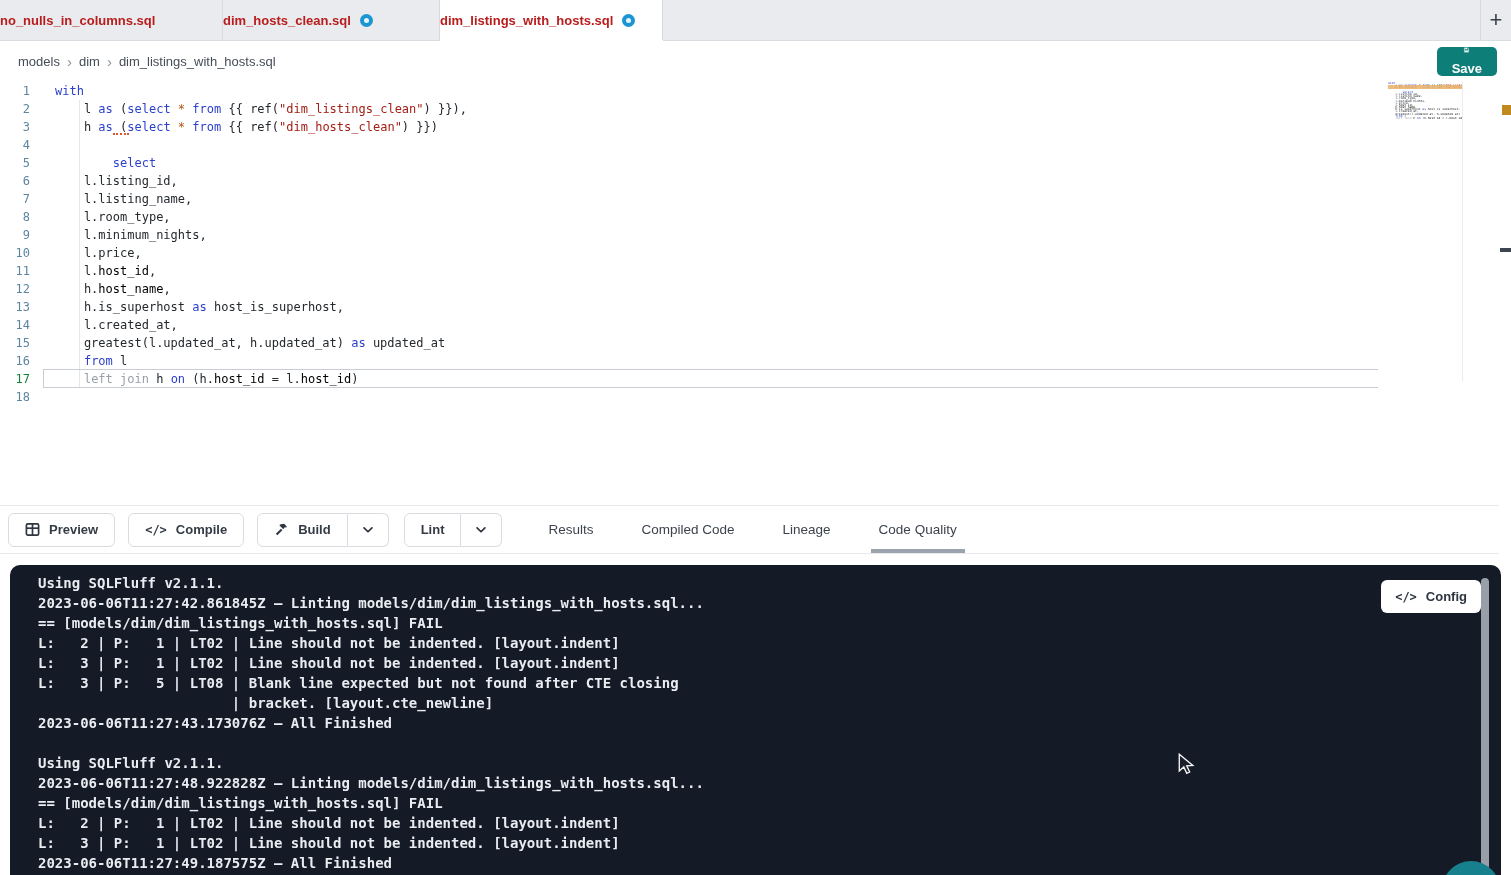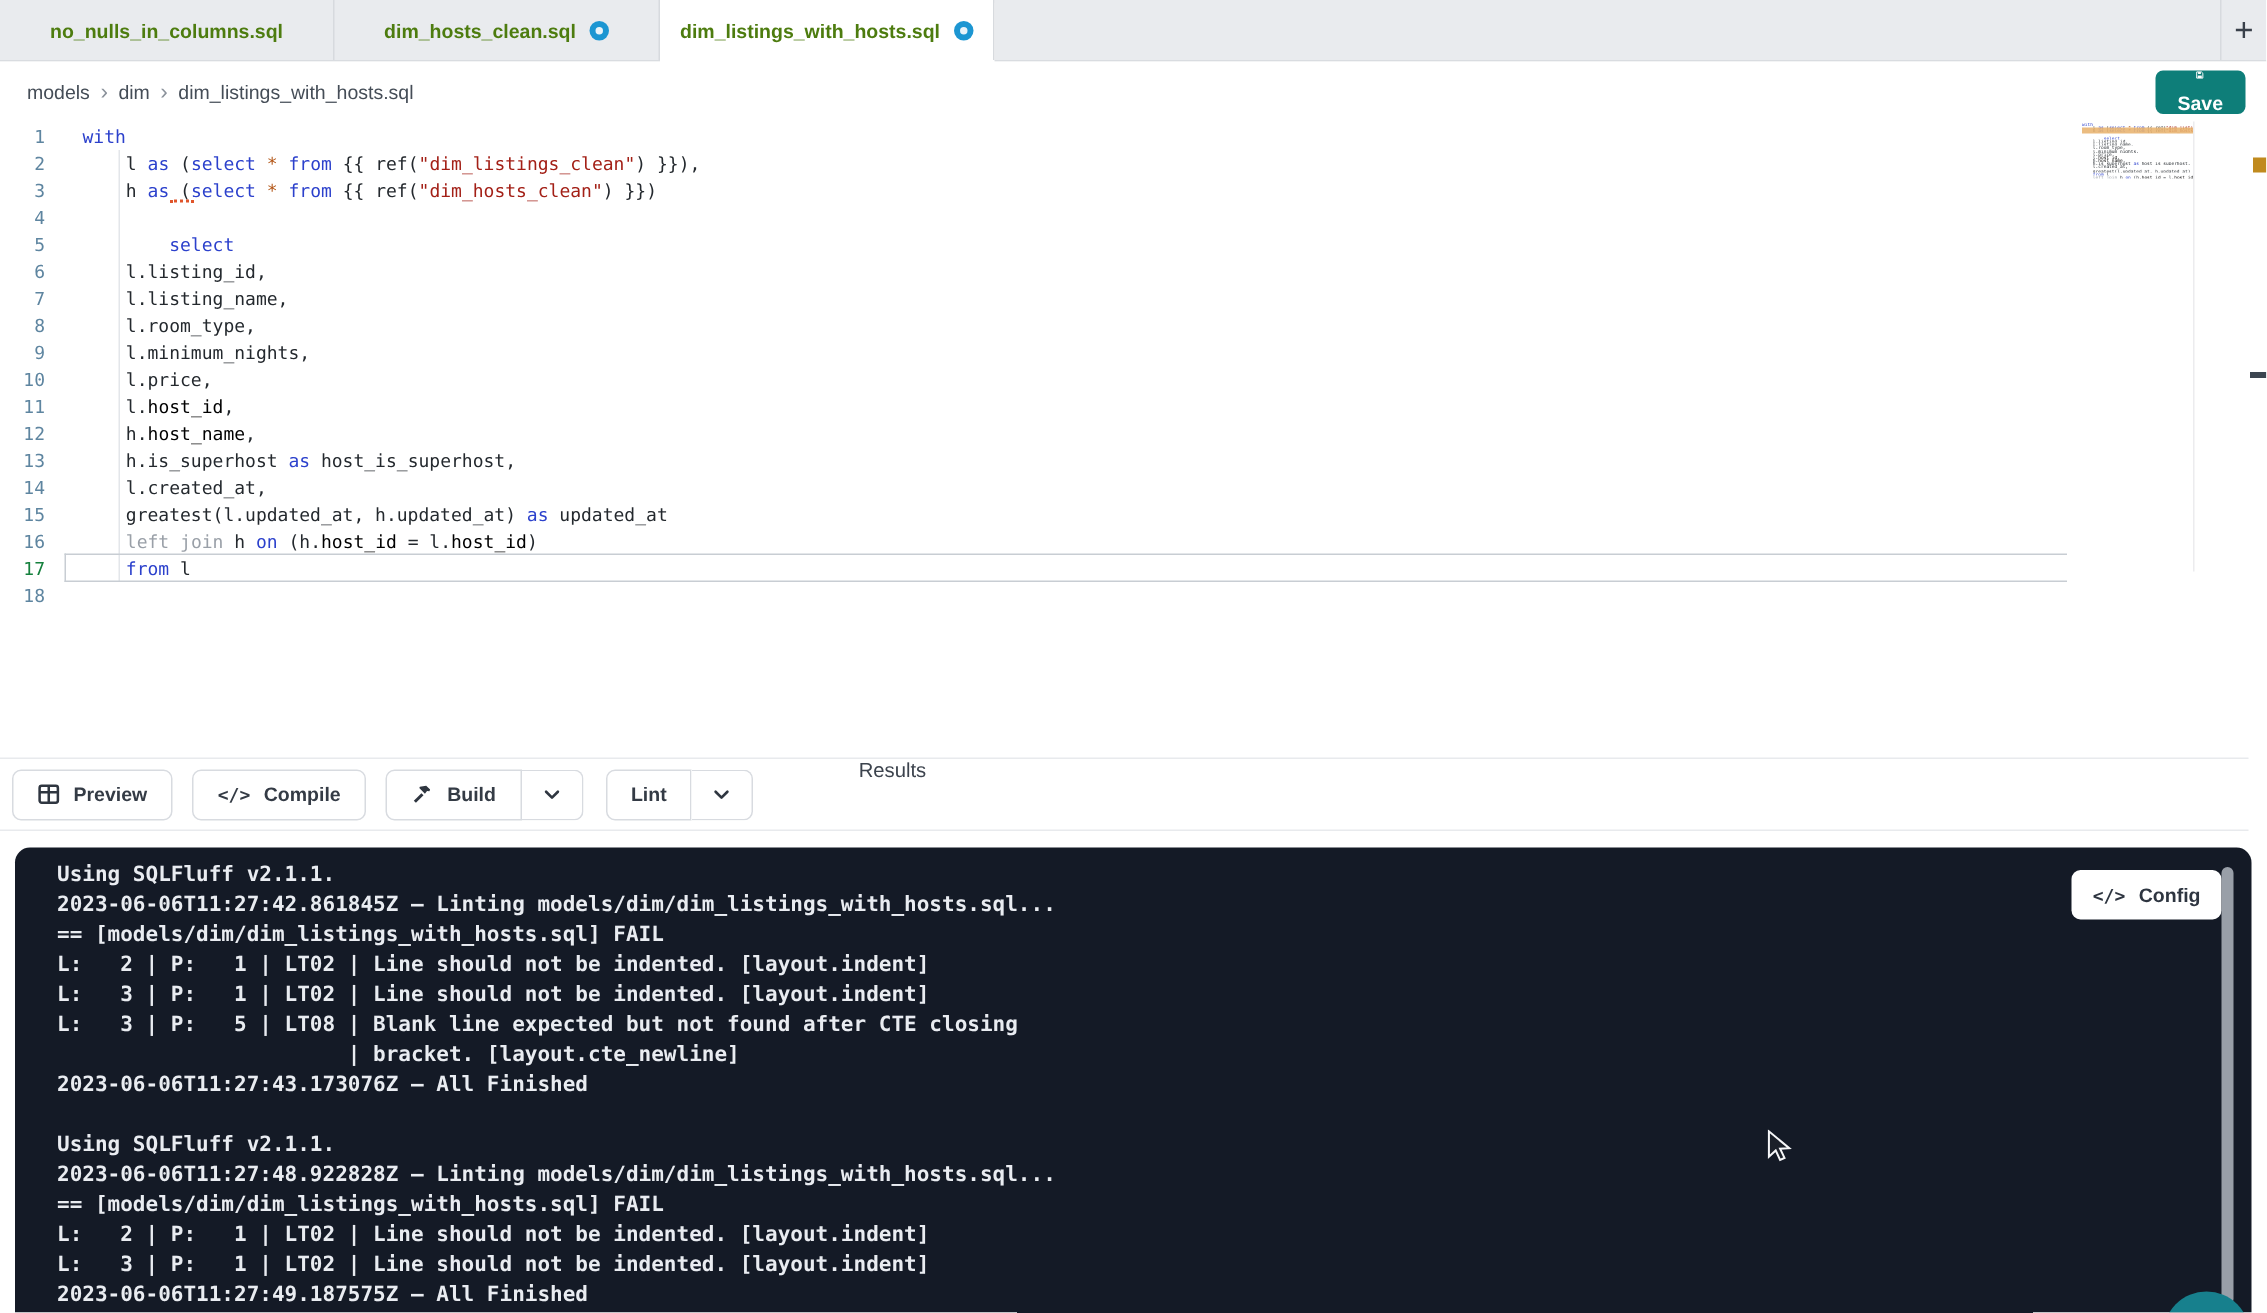--- a/index.html
+++ b/index.html
@@ -2,22 +2,22 @@
 <html><head>
 <meta charset="utf-8">
 <style>
   * { margin:0; padding:0; box-sizing:border-box; }
   body { font-family:"Liberation Sans", sans-serif; }
   .screen { position:relative; width:1511px; height:875px; background:#fff; overflow:hidden; }
 
   
   .tabbar { position:absolute; top:0; left:0; right:0; height:41px; background:#e9ebee;
             border-bottom:1px solid #d9dce0; display:flex; }
-  .tab { position:relative; display:flex; align-items:center; justify-content:center; gap:9px;
-         border-right:1px solid #d7dade; font-size:13px; font-weight:700; color:#4d7c0f; cursor:pointer; }
+  .tab { position:relative; display:flex; align-items:center; gap:9px;
+         border-right:1px solid #d7dade; font-size:13px; font-weight:700; color:#b91c1c; cursor:pointer; }
   .tab.t1{width:223px;} .tab.t2{width:224px;} .tab.t3{width:217px;} .tab.t4{width:223px;}
   .tab.active { background:#fff; box-shadow:0 2px 0 #fff; }
   .dot { width:13px; height:13px; border-radius:50%; background:#1c96d2; position:relative; flex:none; }
   .dot::after { content:""; position:absolute; inset:4px; border-radius:50%; background:#e9f3f9; }
   .newtab { position:absolute; right:0; top:0; width:31px; height:40px; border-left:1px solid #d7dade;
             display:flex; align-items:center; justify-content:center; font-size:22px; font-weight:400;
             color:#39404a; cursor:pointer; }
 
   
   .header { position:absolute; top:41px; left:0; right:0; height:40px; background:#fff;
@@ -58,21 +58,21 @@
                border-top:1px solid #e8eaed; border-bottom:1px solid #e8eaed;
                display:flex; align-items:center; }
   .btn { display:flex; align-items:center; gap:9px; height:34px; background:#fff;
          border:1px solid #d8dbe0; border-radius:6px; font-size:13px; font-weight:700; color:#343b45;
          padding:0 16px; font-family:inherit; cursor:pointer; }
   .btngroup { display:flex; }
   .btngroup .main { border-radius:6px 0 0 6px; }
   .btn.caret { border-radius:0 6px 6px 0; border-left:none; padding:0 13px; }
   .ml8{margin-left:8px;} .ml13{margin-left:13px;} .ml15{margin-left:15px;}
   .glyph { font-family:"DejaVu Sans Mono", monospace; font-weight:700; font-size:12px; }
-  .ptabs { display:flex; gap:44px; margin-left:44px; height:100%; align-items:center;flex-direction:column; }
+  .ptabs { display:flex; gap:44px; margin-left:44px; height:100%; align-items:center; }
   .ptab { position:relative; height:100%; display:flex; align-items:center; font-size:13.5px;
           color:#3c434d; cursor:pointer; padding:0 2px; }
   .ptab.active::after { content:""; position:absolute; left:-6px; right:-6px; bottom:0; height:4px;
                         background:#9ca3ad; }
 
   
   .terminal { position:absolute; left:10px; top:565px; width:1491px; height:320px;
               background:#141a26; border-radius:10px; }
   .terminal pre { margin:0; padding:8px 0 0 28px; font:700 14px/20px "DejaVu Sans Mono", monospace;
                   color:#e9ecf1; }
@@ -158,22 +158,22 @@
         <div class="cl"><span class="tok-p">    l.listing_id,</span></div>
         <div class="cl"><span class="tok-p">    l.listing_name,</span></div>
         <div class="cl"><span class="tok-p">    l.room_type,</span></div>
         <div class="cl"><span class="tok-p">    l.minimum_nights,</span></div>
         <div class="cl"><span class="tok-p">    l.price,</span></div>
         <div class="cl"><span class="tok-p">    l.</span><span class="tok-v">host_id</span><span class="tok-p">,</span></div>
         <div class="cl"><span class="tok-p">    h.</span><span class="tok-v">host_name</span><span class="tok-p">,</span></div>
         <div class="cl"><span class="tok-p">    h.is_superhost </span><span class="tok-k">as</span><span class="tok-p"> host_is_superhost,</span></div>
         <div class="cl"><span class="tok-p">    l.created_at,</span></div>
         <div class="cl"><span class="tok-p">    greatest(l.updated_at, h.updated_at) </span><span class="tok-k">as</span><span class="tok-p"> updated_at</span></div>
+        <div class="cl"><span class="tok-p">    </span><span class="tok-k">from</span><span class="tok-p"> l</span></div>
         <div class="cl"><span class="tok-p">    </span><span class="tok-g">left join</span><span class="tok-p"> h </span><span class="tok-k">on</span><span class="tok-p"> (h.</span><span class="tok-v">host_id</span><span class="tok-p"> = l.</span><span class="tok-v">host_id</span><span class="tok-p">)</span></div>
-        <div class="cl"><span class="tok-p">    </span><span class="tok-k">from</span><span class="tok-p"> l</span></div>
         <div class="cl"> </div>
       </div>
     <div class="squiggle"></div>
     <div class="minimap" id="minimap-lines">
         <div class="cl"><span class="tok-k">with</span></div>
         <div class="cl"><span class="tok-p">    l </span><span class="tok-k">as</span><span class="tok-p"> (</span><span class="tok-k">select</span><span class="tok-p"> </span><span class="tok-o">*</span><span class="tok-p"> </span><span class="tok-k">from</span><span class="tok-p"> {{ ref(</span><span class="tok-s">"dim_listings_clean"</span></div>
         <div class="cl"><span class="tok-p">    h </span><span class="tok-k">as</span><span class="tok-p"> (</span><span class="tok-k">select</span><span class="tok-p"> </span><span class="tok-o">*</span><span class="tok-p"> </span><span class="tok-k">from</span><span class="tok-p"> {{ ref(</span><span class="tok-s">"dim_hosts_clean"</span></div>
         <div class="cl"> </div>
         <div class="cl"><span class="tok-p">        </span><span class="tok-k">select</span></div>
         <div class="cl"><span class="tok-p">    l.listing_id,</span></div>

